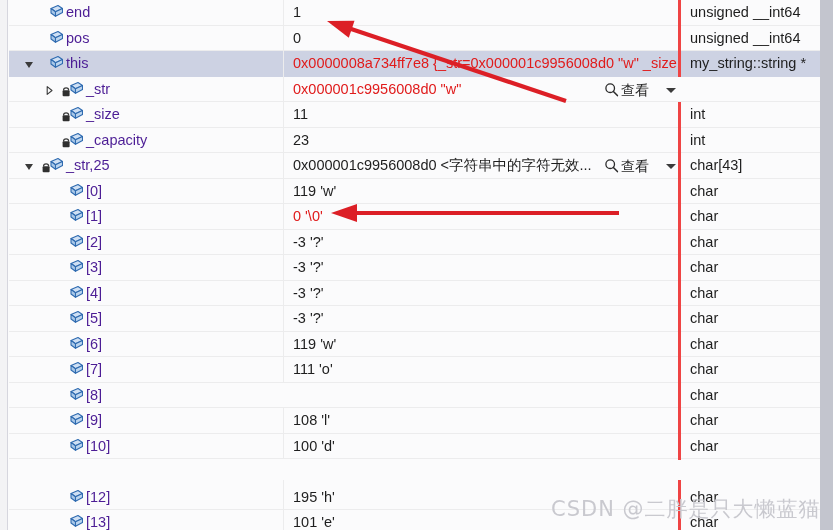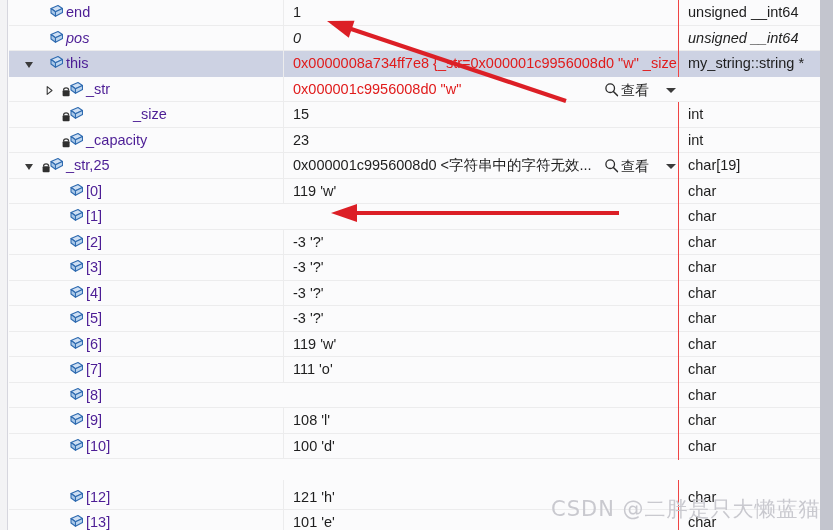--- a/index.html
+++ b/index.html
@@ -44,21 +44,21 @@
   .cell-name{
     position:absolute;left:0;top:0;width:274px;height:25.5px;
     box-sizing:border-box;overflow:hidden;
   }
   .cell-value{
     position:absolute;left:274px;top:0;width:395px;height:25.5px;
     box-sizing:border-box;border-left:1px solid #ececed;overflow:hidden;
   }
   .cell-type{
     position:absolute;left:669px;top:0;right:0;height:26px;
-    box-sizing:border-box;border-left:1px solid #ef4444;overflow:hidden;
+    box-sizing:border-box;border-left:3px solid #ef4444;overflow:hidden;
   }
   .name-inner{position:relative;height:25.5px;}
   .twisty{
     position:absolute;top:8px;width:10px;height:10px;
   }
   .twisty svg{display:block;}
   .vicon{
     position:absolute;top:4px;width:21px;height:17px;
   }
   .vicon svg{display:block;}
@@ -129,21 +129,21 @@
             <span class="name-label" style="left: 57px;">end</span>
           </div>
         </div>
         <div class="cell-value">
           <span class="val-text">1</span>
         </div>
         <div class="cell-type">
           <span class="type-text">unsigned __int64</span>
         </div>
       </div>
-      <div class="row" style="top: 25.5px; position: absolute; left: 0px; right: 0px; font-style: italic;">
+      <div class="row" style="top: 25.5px; position: absolute; left: 0px; right: 0px;">
         <div class="cell-name">
           <div class="name-inner">
             <span class="vicon" style="left: 32px;">
               <svg width="22" height="18" viewBox="0 0 22 18">
     <g transform="translate(6,0)">
       <path d="M4,4.5 L11,1.5 L15.5,4.5 L8.5,7.8 Z" fill="#cfe0f4" stroke="#2f6bb0" stroke-width="1.1" stroke-linejoin="round"></path>
       <path d="M4,4.5 L8.5,7.8 L8.5,12.2 L4,9 Z" fill="#a9c8e8" stroke="#2f6bb0" stroke-width="1.1" stroke-linejoin="round"></path>
       <path d="M8.5,7.8 L15.5,4.5 L15.5,8.6 L8.5,12.2 Z" fill="#bcd5ef" stroke="#2f6bb0" stroke-width="1.1" stroke-linejoin="round"></path>
     </g>
 
@@ -230,25 +230,25 @@
     <g transform="translate(6,0)">
       <path d="M4,4.5 L11,1.5 L15.5,4.5 L8.5,7.8 Z" fill="#cfe0f4" stroke="#2f6bb0" stroke-width="1.1" stroke-linejoin="round"></path>
       <path d="M4,4.5 L8.5,7.8 L8.5,12.2 L4,9 Z" fill="#a9c8e8" stroke="#2f6bb0" stroke-width="1.1" stroke-linejoin="round"></path>
       <path d="M8.5,7.8 L15.5,4.5 L15.5,8.6 L8.5,12.2 Z" fill="#bcd5ef" stroke="#2f6bb0" stroke-width="1.1" stroke-linejoin="round"></path>
     </g>
 
     <path d="M2.5,9.5 a2.6,2.6 0 0 1 5.2,0" fill="none" stroke="#3b3b3b" stroke-width="1.2"></path>
     <rect x="1.6" y="9.2" width="7" height="6" rx="1" fill="#2f2f2f"></rect>
   </svg>
             </span>
-            <span class="name-label" style="left: 77px; margin-left: 47px;">_size</span>
-          </div>
-        </div>
-        <div class="cell-value">
-          <span class="val-text">15</span>
+            <span class="name-label" style="left: 77px;">_size</span>
+          </div>
+        </div>
+        <div class="cell-value">
+          <span class="val-text">11</span>
         </div>
         <div class="cell-type">
           <span class="type-text">int</span>
         </div>
       </div>
       <div class="row" style="top: 127.5px; position: absolute; left: 0px; right: 0px;">
         <div class="cell-name">
           <div class="name-inner">
             <span class="vicon" style="left: 52px;">
               <svg width="22" height="18" viewBox="0 0 22 18">
@@ -300,21 +300,21 @@
           <span class="viewctl" style="width: 72px;">
             <span class="mag"><svg width="15" height="15" viewBox="0 0 15 15">
     <circle cx="6.2" cy="6.2" r="4.3" fill="none" stroke="#2b2b2b" stroke-width="1.3"></circle>
     <line x1="9.4" y1="9.4" x2="13.4" y2="13.6" stroke="#2b2b2b" stroke-width="1.5" stroke-linecap="round"></line>
   </svg></span>
             <span class="viewlabel">查看</span>
             <span class="caret"></span>
           </span>
         </div>
         <div class="cell-type">
-          <span class="type-text">char[19]</span>
+          <span class="type-text">char[43]</span>
         </div>
       </div>
       <div class="row" style="top: 178.5px; position: absolute; left: 0px; right: 0px;">
         <div class="cell-name">
           <div class="name-inner">
             <span class="vicon" style="left: 52px;">
               <svg width="22" height="18" viewBox="0 0 22 18">
     <g transform="translate(6,0)">
       <path d="M4,4.5 L11,1.5 L15.5,4.5 L8.5,7.8 Z" fill="#cfe0f4" stroke="#2f6bb0" stroke-width="1.1" stroke-linejoin="round"></path>
       <path d="M4,4.5 L8.5,7.8 L8.5,12.2 L4,9 Z" fill="#a9c8e8" stroke="#2f6bb0" stroke-width="1.1" stroke-linejoin="round"></path>
@@ -342,20 +342,23 @@
       <path d="M4,4.5 L11,1.5 L15.5,4.5 L8.5,7.8 Z" fill="#cfe0f4" stroke="#2f6bb0" stroke-width="1.1" stroke-linejoin="round"></path>
       <path d="M4,4.5 L8.5,7.8 L8.5,12.2 L4,9 Z" fill="#a9c8e8" stroke="#2f6bb0" stroke-width="1.1" stroke-linejoin="round"></path>
       <path d="M8.5,7.8 L15.5,4.5 L15.5,8.6 L8.5,12.2 Z" fill="#bcd5ef" stroke="#2f6bb0" stroke-width="1.1" stroke-linejoin="round"></path>
     </g>
 
   </svg>
             </span>
             <span class="name-label" style="left: 77px;">[1]</span>
           </div>
         </div>
+        <div class="cell-value">
+          <span class="val-text hexred">0 '\0'</span>
+        </div>
         <div class="cell-type">
           <span class="type-text">char</span>
         </div>
       </div>
       <div class="row" style="top: 229.5px; position: absolute; left: 0px; right: 0px;">
         <div class="cell-name">
           <div class="name-inner">
             <span class="vicon" style="left: 52px;">
               <svg width="22" height="18" viewBox="0 0 22 18">
     <g transform="translate(6,0)">
@@ -590,21 +593,21 @@
       <path d="M4,4.5 L8.5,7.8 L8.5,12.2 L4,9 Z" fill="#a9c8e8" stroke="#2f6bb0" stroke-width="1.1" stroke-linejoin="round"></path>
       <path d="M8.5,7.8 L15.5,4.5 L15.5,8.6 L8.5,12.2 Z" fill="#bcd5ef" stroke="#2f6bb0" stroke-width="1.1" stroke-linejoin="round"></path>
     </g>
 
   </svg>
             </span>
             <span class="name-label" style="left: 77px;">[12]</span>
           </div>
         </div>
         <div class="cell-value">
-          <span class="val-text">121 'h'</span>
+          <span class="val-text">195 'h'</span>
         </div>
         <div class="cell-type">
           <span class="type-text">char</span>
         </div>
       </div>
       <div class="row" style="top: 510px; position: absolute; left: 0px; right: 0px;">
         <div class="cell-name">
           <div class="name-inner">
             <span class="vicon" style="left: 52px;">
               <svg width="22" height="18" viewBox="0 0 22 18">

